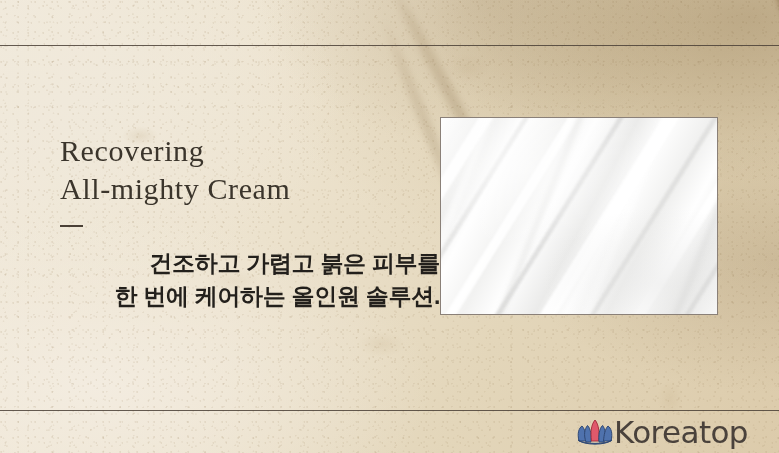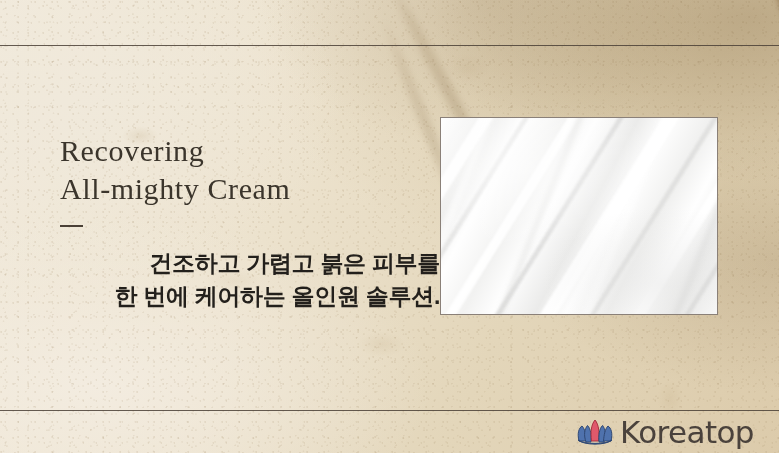--- a/index.html
+++ b/index.html
@@ -196,21 +196,21 @@
       radial-gradient(ellipse 60% 55% at 80% 85%, rgba(222,222,221,.4), rgba(222,222,221,0) 72%);
   }
 
   
   .brand {
     position: absolute;
     left: 576px;
     top: 411px;
     display: flex;
     align-items: center;
-    gap: 6px;
+    gap: 0;
     height: 42px;
   }
   .brand-mark { display: block; }
   .brand-name {
     font-family: "DejaVu Sans", "Liberation Sans", sans-serif;
     font-size: 31px;
     font-weight: 400;
     color: #4a423c;
     letter-spacing: -.6px;
     line-height: 1;

